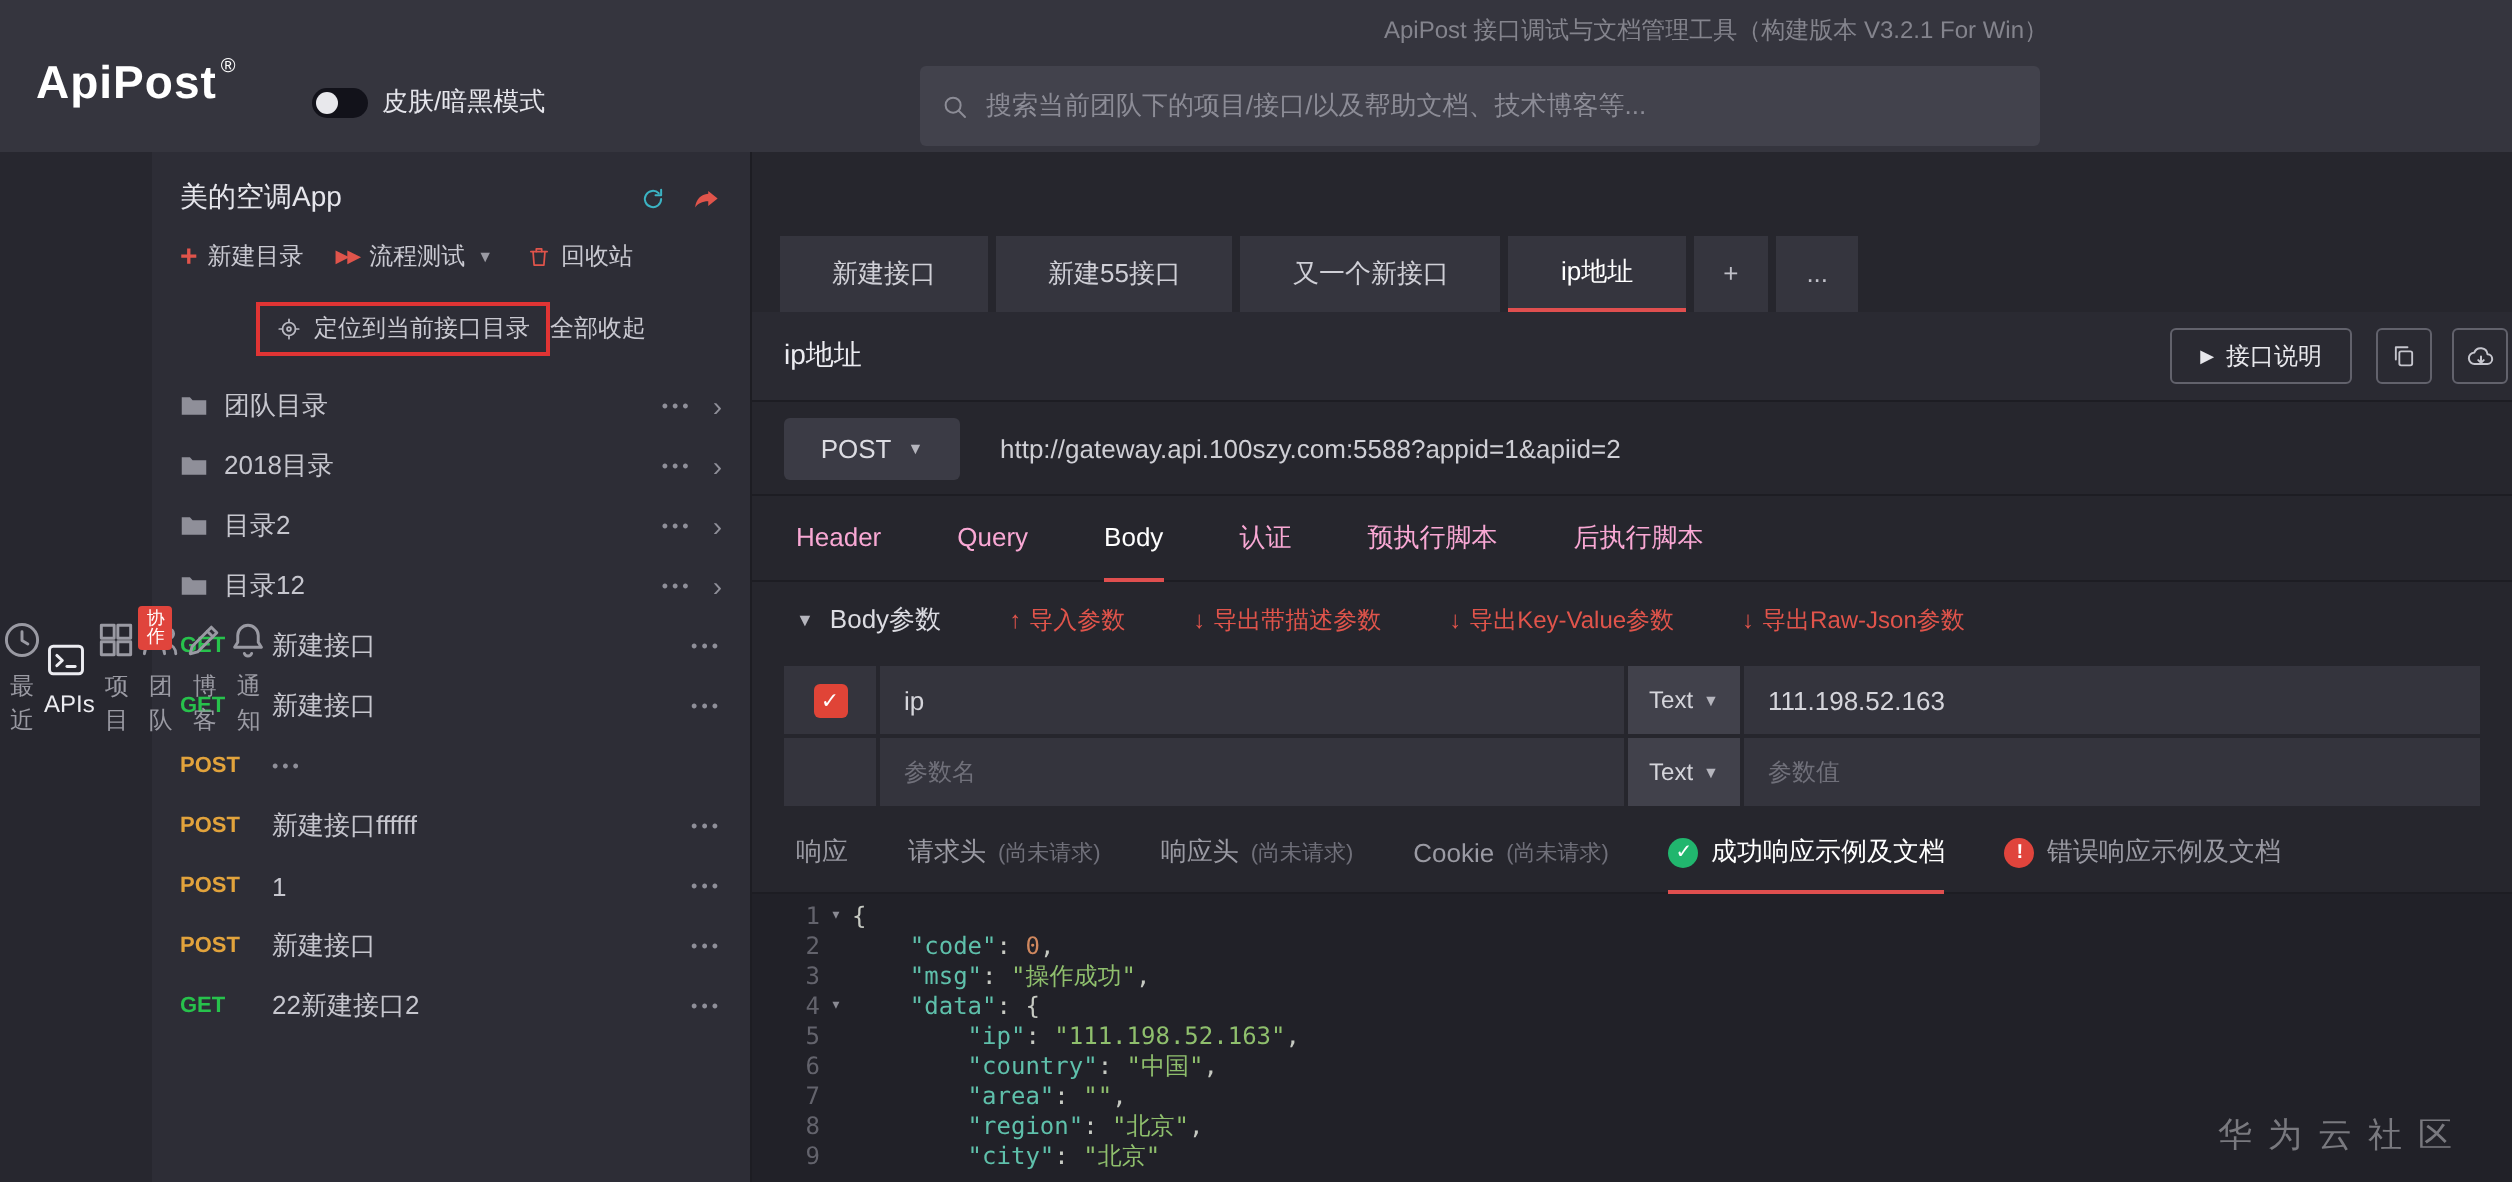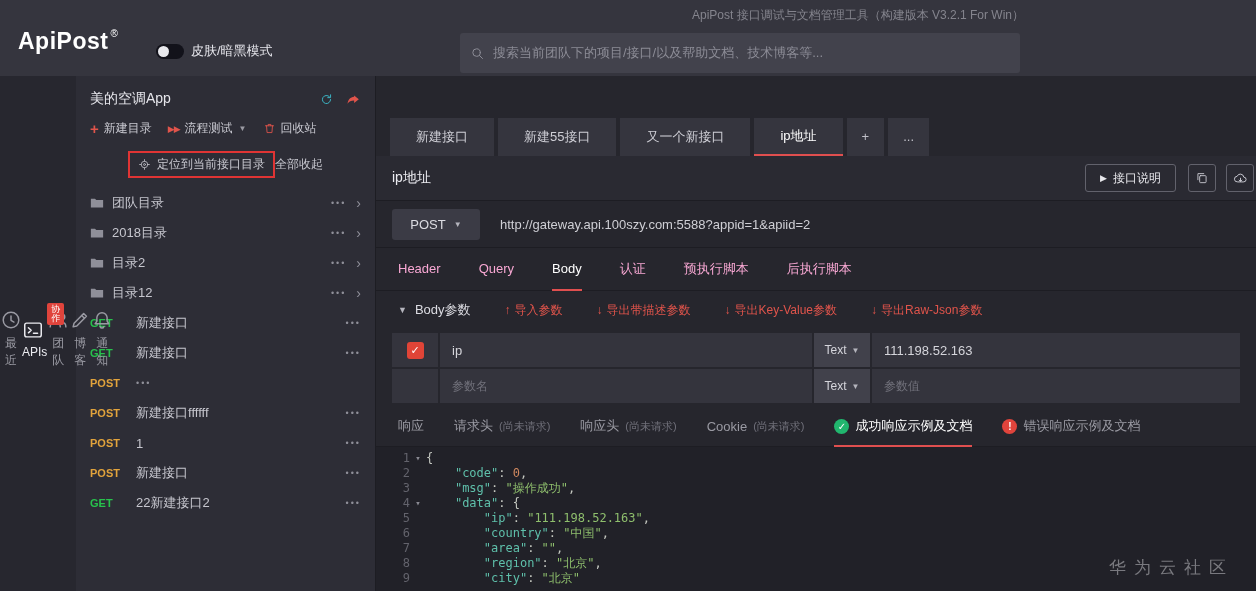--- a/index.html
+++ b/index.html
@@ -160,20 +160,31 @@
               <rect x="3" y="4.5" width="18" height="15" rx="2"></rect>
               <path d="M7 9.5l3 2.8-3 2.8"></path>
               <path d="M12.5 15.5h4.5"></path>
             </svg>
           </span>
           <div class="nav-label">APIs</div>
         </div>
         <div class="nav-item">
           <span class="nav-icon hicon">
             <svg width="22" height="22" viewBox="0 0 24 24" fill="none" stroke="currentColor" stroke-width="1.6" stroke-linecap="round" stroke-linejoin="round">
+              <rect x="4" y="4" width="7" height="7"></rect>
+              <rect x="13" y="4" width="7" height="7"></rect>
+              <rect x="4" y="13" width="7" height="7"></rect>
+              <rect x="13" y="13" width="7" height="7"></rect>
+            </svg>
+          </span>
+          <div class="nav-label">项目</div>
+        </div>
+        <div class="nav-item">
+          <span class="nav-icon hicon">
+            <svg width="22" height="22" viewBox="0 0 24 24" fill="none" stroke="currentColor" stroke-width="1.6" stroke-linecap="round" stroke-linejoin="round">
               <circle cx="9" cy="9" r="3.2"></circle>
               <path d="M3.5 19.5c0-3.2 2.5-5.2 5.5-5.2s5.5 2 5.5 5.2"></path>
               <circle cx="16.8" cy="8.6" r="2.6"></circle>
               <path d="M16 14.2c2.6.4 4.6 2.4 4.6 5.3"></path>
             </svg>
           </span>
           <div class="nav-label">团队</div>
           <span class="nav-badge">协作</span>
         </div>
         <div class="nav-item">

